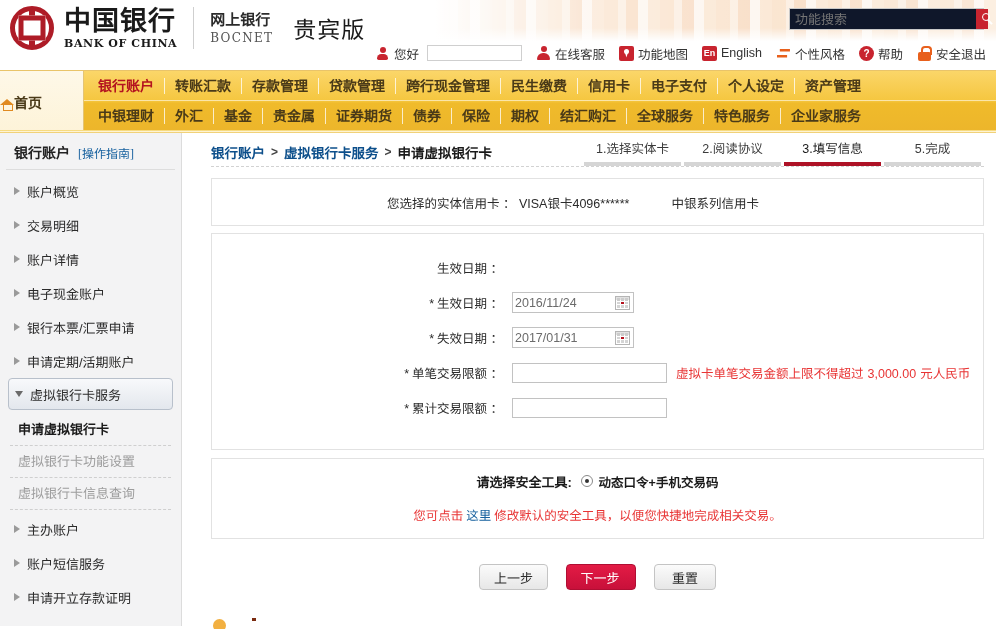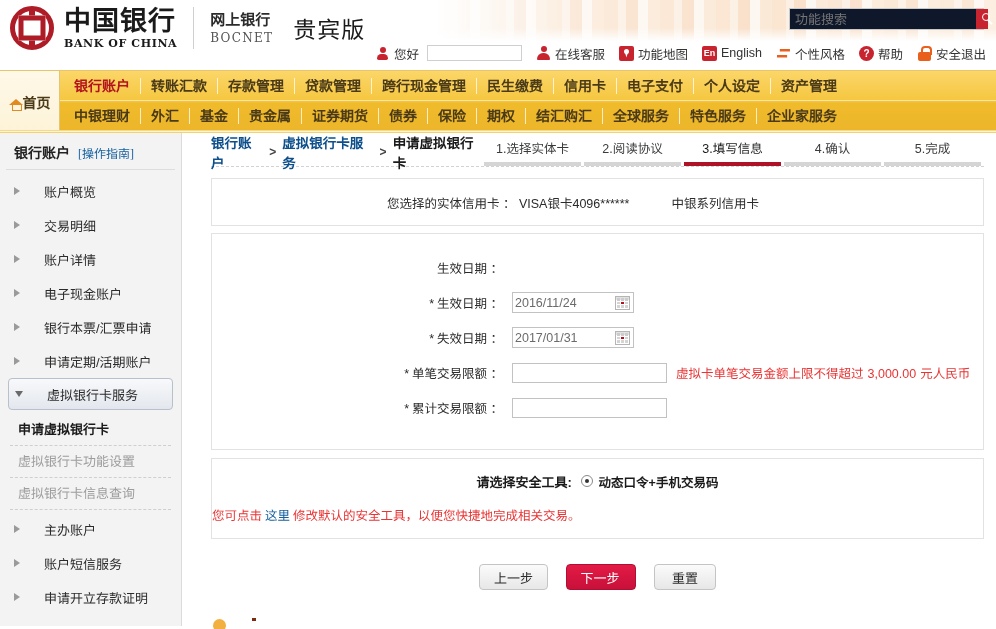--- a/index.html
+++ b/index.html
@@ -259,25 +259,24 @@
     display: flex;
     position: relative;
   }
   .nav:after {
     content:"";
     position:absolute; left:0; right:0; bottom:0;
     height:3px;
     background: linear-gradient(to bottom,#f3ce58 0,#fff7df 55%,#e8bc3d 100%);
   }
   .nav-home {
-    width: 60px;
+    width: 84px;
     background: linear-gradient(to bottom, #fef8e8, #fdf3d8);
     display: flex;
     align-items: center;
-    justify-content: center;
     gap: 0;
     font-size: 14px;
     font-weight: bold;
     color: #4a3a18;
     border-right: 1px solid #e4c475;
     cursor: pointer;
   }
   .house {
     width: 0; height: 0;
     position: relative;
@@ -335,21 +334,21 @@
     padding: 9px 8px 7px 8px;
     border-bottom: 1px solid #dddddd;
     margin: 0 6px;
   }
   .sb-head-title { font-size: 14px; font-weight: bold; color: #222; }
   .sb-head-guide { font-size: 12px; color: #16609e; cursor: pointer; font-family: Liberation Serif, serif; }
   .sb-list { padding-top: 4px; }
   .sb-item {
     display: flex;
     align-items: center;
-    gap: 24px;
+    gap: 7px;
     height: 34px;
     padding-left: 14px;
     font-size: 13px;
     color: #2b2b2b;
     cursor: pointer;
   }
   .arrow-r {
     width: 0; height: 0;
     border-top: 4px solid transparent;
     border-bottom: 4px solid transparent;
@@ -517,20 +516,21 @@
     color: #e83434;
     margin-left: 9px;
     white-space: nowrap;
   }
   .hint .amt { margin: 0 4px; }
 
   .sec-panel {
     border: 1px solid #e2e2e2;
     margin-top: 8px;
     padding: 13px 0 14px 0;
+    text-align: center;
   }
   .sec-row1 {
     display: flex;
     align-items: center;
     justify-content: center;
     gap: 9px;
     font-size: 13px;
     font-weight: bold;
     color: #1a1a1a;
   }
@@ -765,21 +765,20 @@
       <span class="crumb">银行账户</span>
       <span class="crumb-sep">&gt;</span>
       <span class="crumb">虚拟银行卡服务</span>
       <span class="crumb-sep">&gt;</span>
       <span class="crumb curr">申请虚拟银行卡</span>
 
       <div class="steps">
         <div class="step">1.选择实体卡</div>
         <div class="step">2.阅读协议</div>
         <div class="step active">3.填写信息</div>
-        <div class="step">4.确认</div>
         <div class="step">5.完成</div>
       </div>
     </div>
 
     <div class="panel">
       <div class="card-line">
         <span>
           <span>您选择的实体信用卡 ：</span>
           <span>VISA银卡4096******</span>
         </span>

